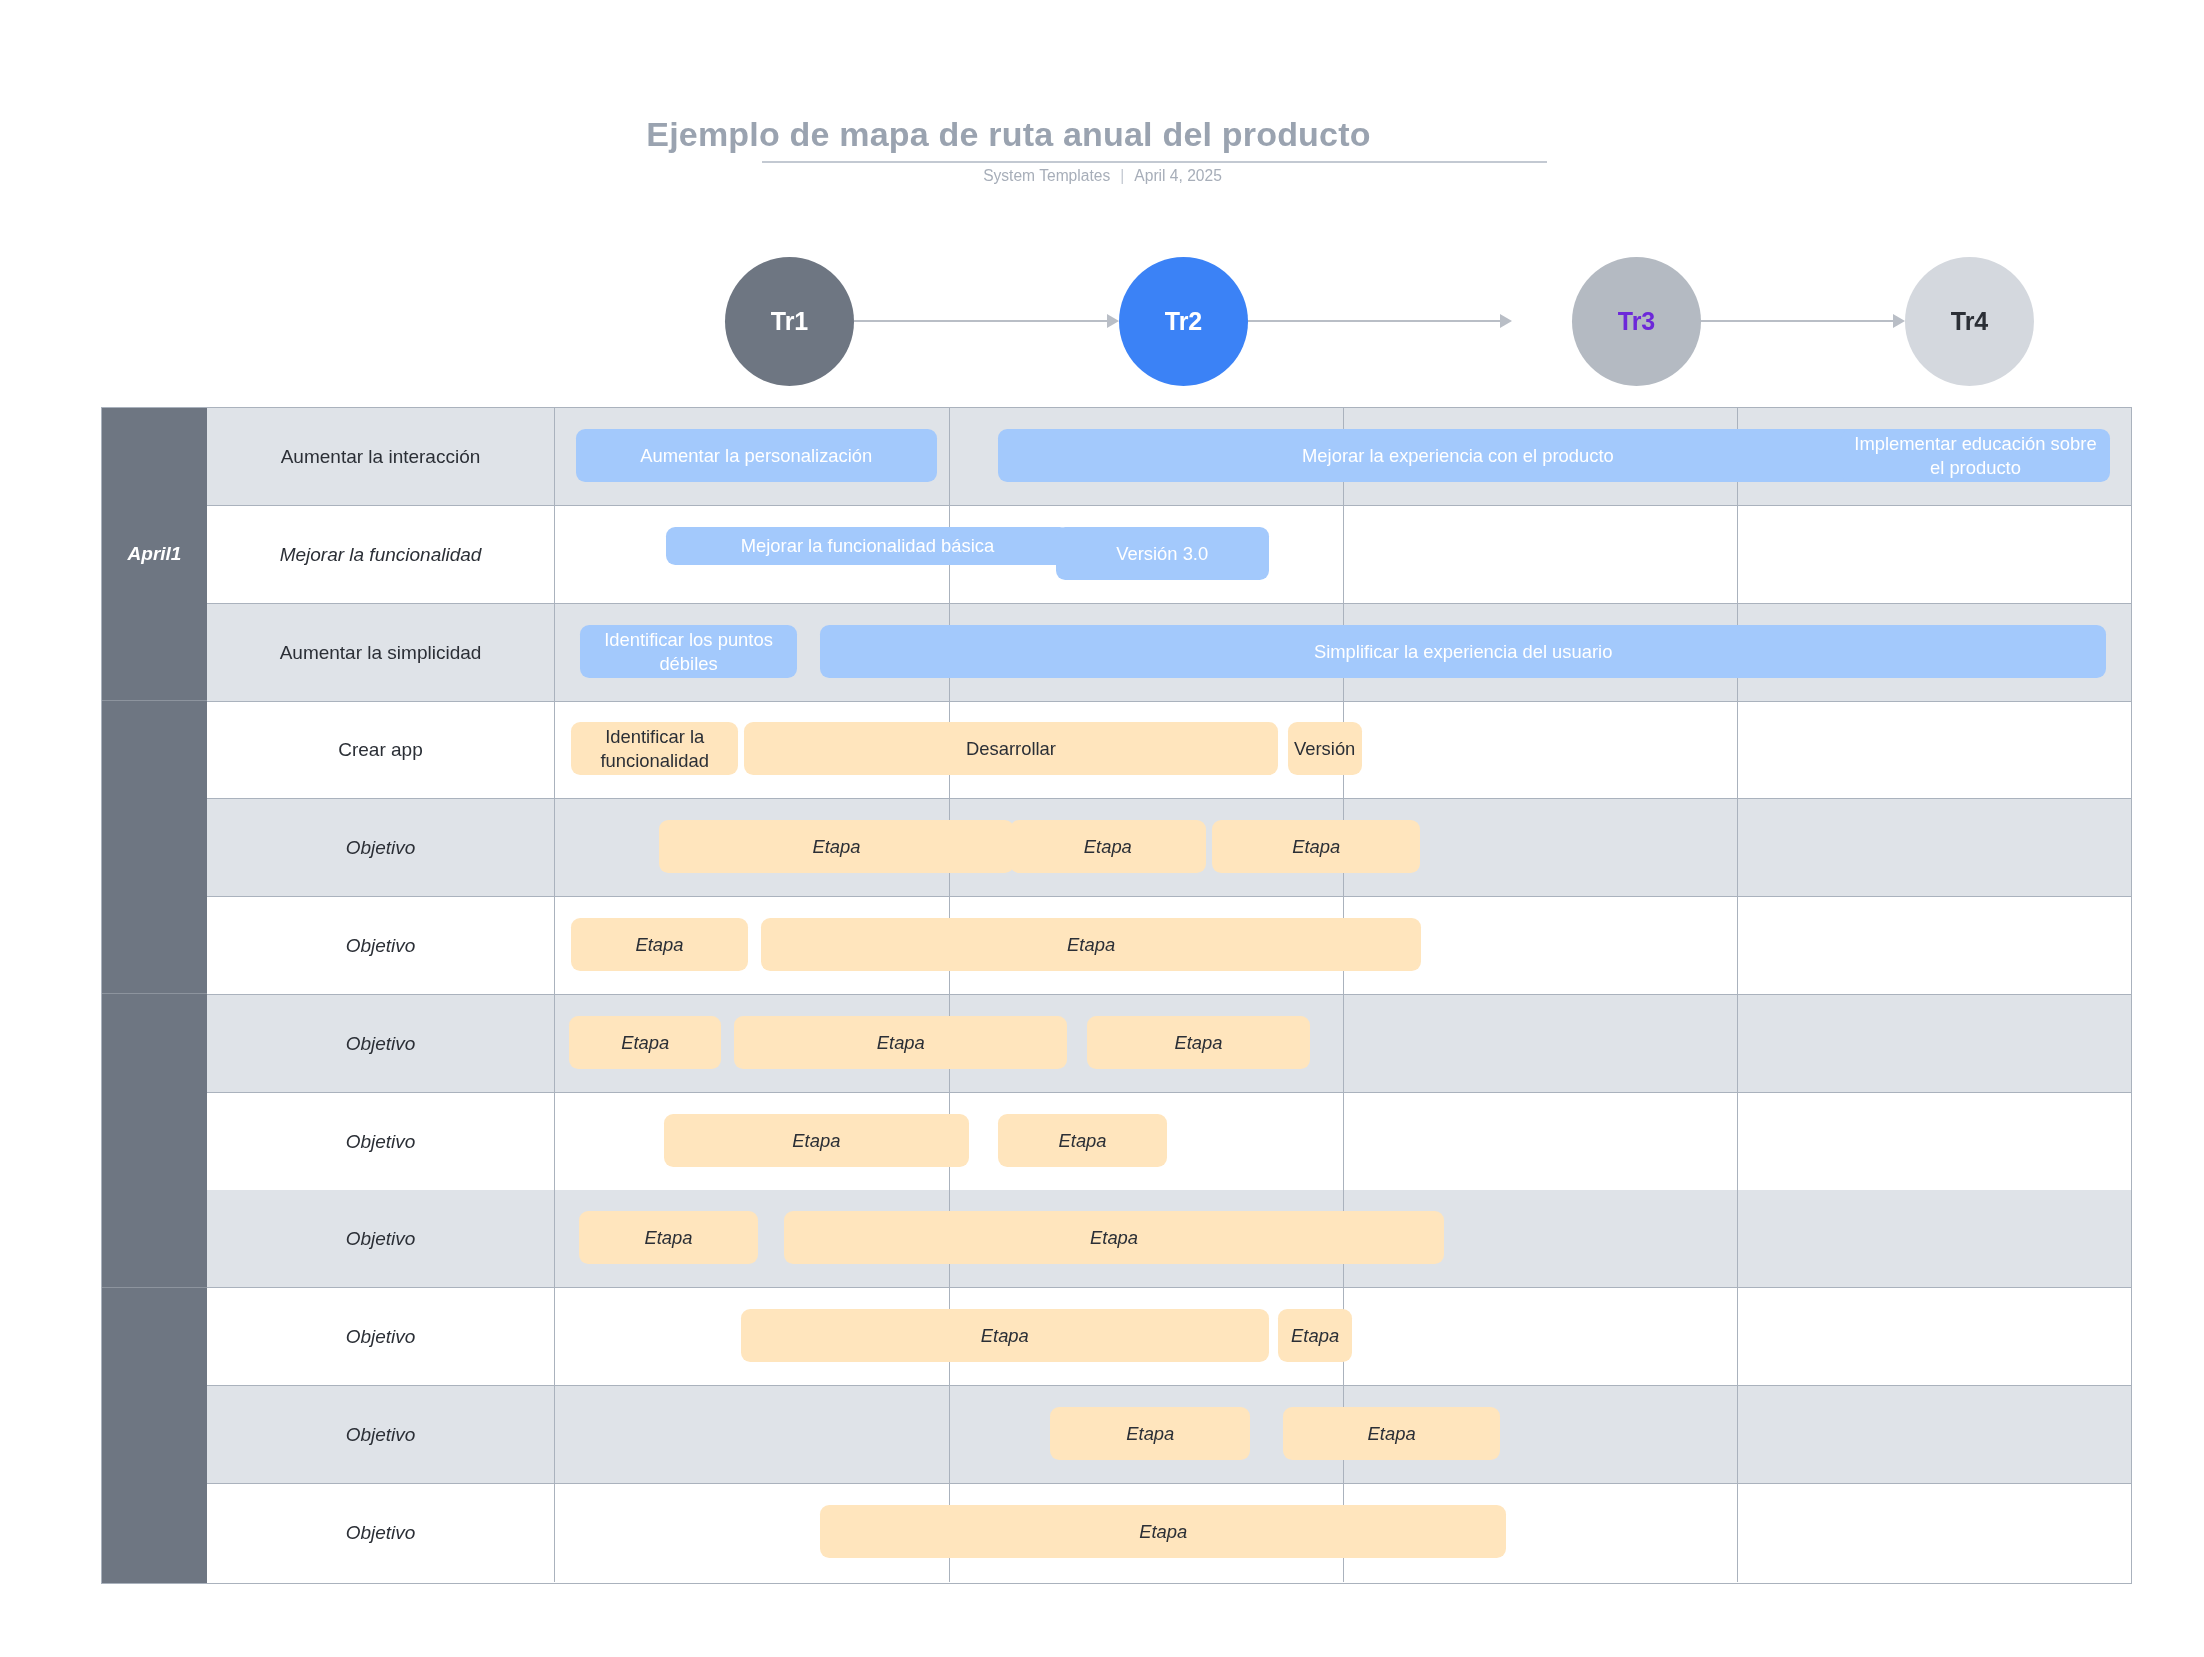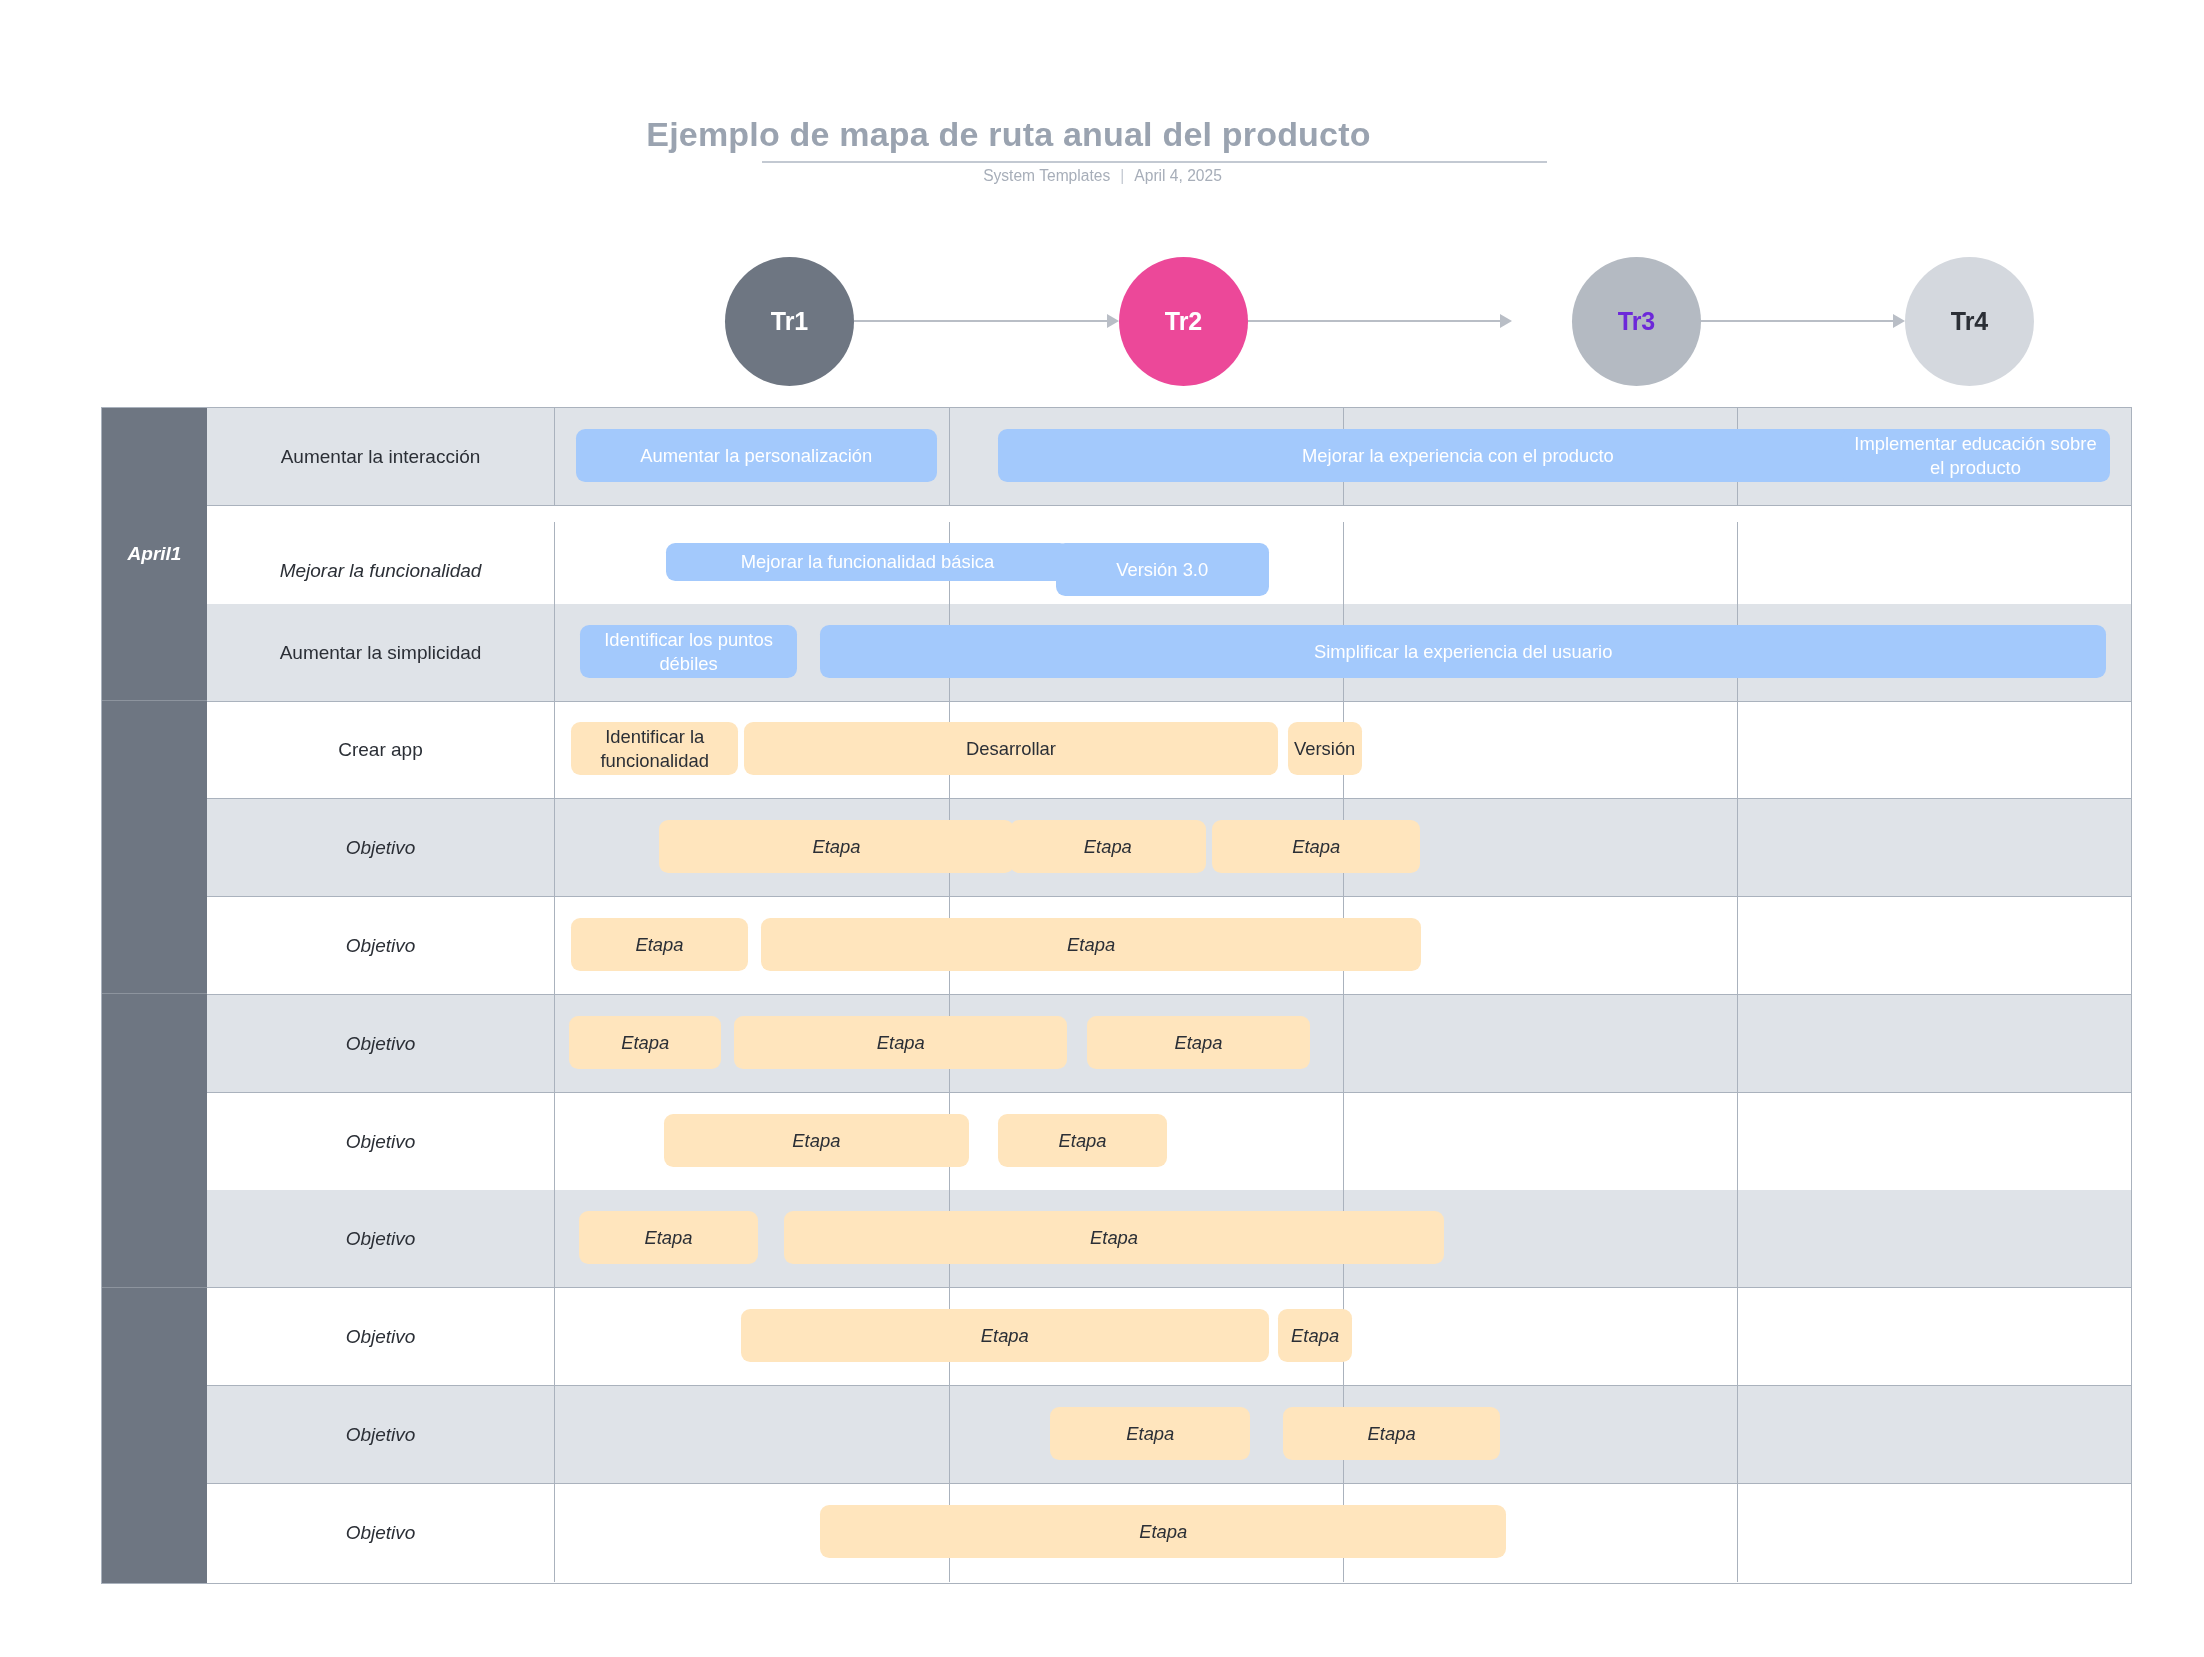--- a/index.html
+++ b/index.html
@@ -208,21 +208,21 @@
     <span>System Templates</span><span class="sep">|</span><span>April 4, 2025</span>
   </div>
 </div>
 
 <div id="milestones">
     <div class="ms-line" style="left: 854px; width: 253px; background: rgb(185, 190, 198);"></div>
     <div class="ms-arrow" style="left: 1107px; border-left-color: rgb(185, 190, 198);"></div>
     <div class="ms-node" style="left: 725px; background: rgb(110, 118, 130); color: rgb(255, 255, 255);">Tr1</div>
     <div class="ms-line" style="left: 1247px; width: 253px; background: rgb(185, 190, 198);"></div>
     <div class="ms-arrow" style="left: 1500px; border-left-color: rgb(185, 190, 198);"></div>
-    <div class="ms-node" style="left: 1119px; background: #ec4899; color: rgb(255, 255, 255);">Tr2</div>
+    <div class="ms-node" style="left: 1119px; background: #3b82f6; color: rgb(255, 255, 255);">Tr2</div>
     <div class="ms-line" style="left: 1640px; width: 253px; background: rgb(185, 190, 198);"></div>
     <div class="ms-arrow" style="left: 1893px; border-left-color: rgb(185, 190, 198);"></div>
     <div class="ms-node" style="left: 1572px; background: rgb(180, 186, 194); color: #6d28d9;">Tr3</div>
     <div class="ms-node" style="left: 1905px; background: rgb(212, 216, 222); color: rgb(43, 47, 54);">Tr4</div>
   </div>
 
 <div id="roadmap">
   <div id="team-col">
       <div class="team-group" style="top: 0px; height: 293px;">
         <span>April</span>
@@ -236,21 +236,21 @@
   <div id="rows-area">
       <div class="rm-row shade" style="top: 0px; height: 98px;">
         <div class="row-label">Aumentar la interacción</div>
         <div class="col-div" style="left: calc(25% + 261px);"></div>
         <div class="col-div" style="left: calc(50% + 174px);"></div>
         <div class="col-div" style="left: calc(75% + 87px);"></div>
         <div class="bar blue" style="left: calc(1.3% + 344px); width: calc(22.9% - 80px); top: 21px; height: 53px;">Aumentar la personalización</div>
         <div class="bar blue" style="left: calc(28.1% + 250px); width: calc(58.4% - 203px); top: 21px; height: 53px;">Mejorar la experiencia con el producto</div>
         <div class="bar blue" style="left: calc(81.6% + 64px); width: calc(17.1% - 60px); top: 21px; height: 53px;">Implementar educación sobre el producto</div>
       </div>
-      <div class="rm-row plain" style="top: 98px; height: 98px; margin-top: 16px;">
+      <div class="rm-row plain" style="top: 98px; height: 98px;">
         <div class="row-label ital">Mejorar la funcionalidad</div>
         <div class="col-div" style="left: calc(25% + 261px);"></div>
         <div class="col-div" style="left: calc(50% + 174px);"></div>
         <div class="col-div" style="left: calc(75% + 87px);"></div>
         <div class="bar blue" style="left: calc(7% + 324px); width: calc(25.6% - 89px); top: 21px; height: 38px;">Mejorar la funcionalidad básica</div>
         <div class="bar blue" style="left: calc(31.8% + 237px); width: calc(13.5% - 47px); top: 21px; height: 53px;">Versión 3.0</div>
       </div>
       <div class="rm-row plain" style="top: 293px; height: 98px;">
         <div class="row-label">Crear app</div>
         <div class="col-div" style="left: calc(25% + 261px);"></div>

